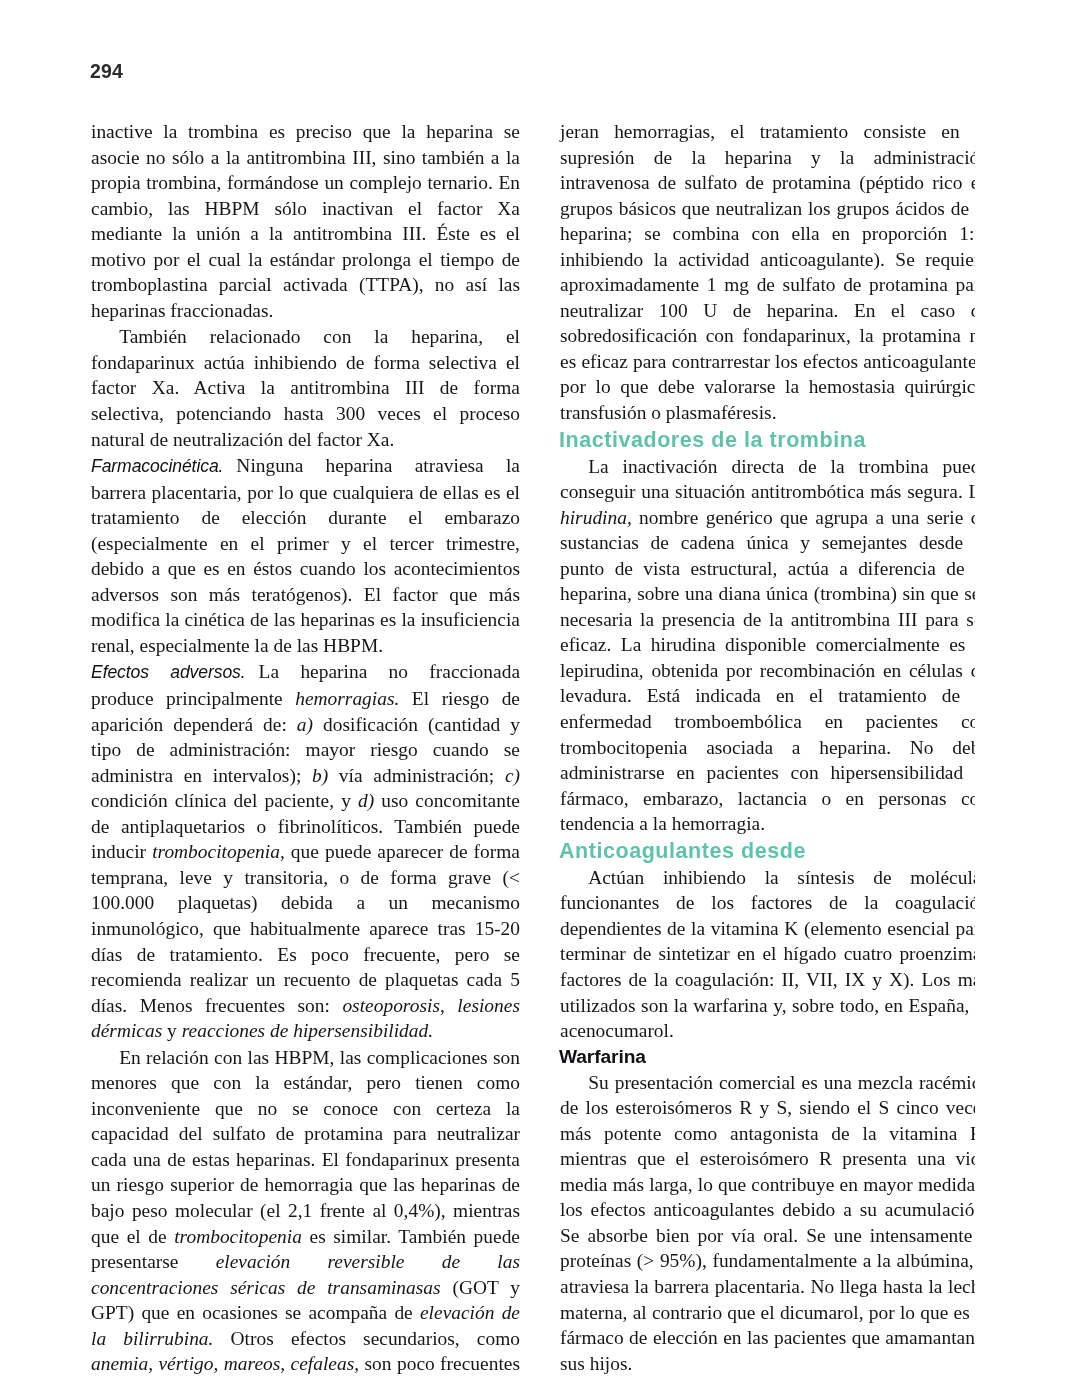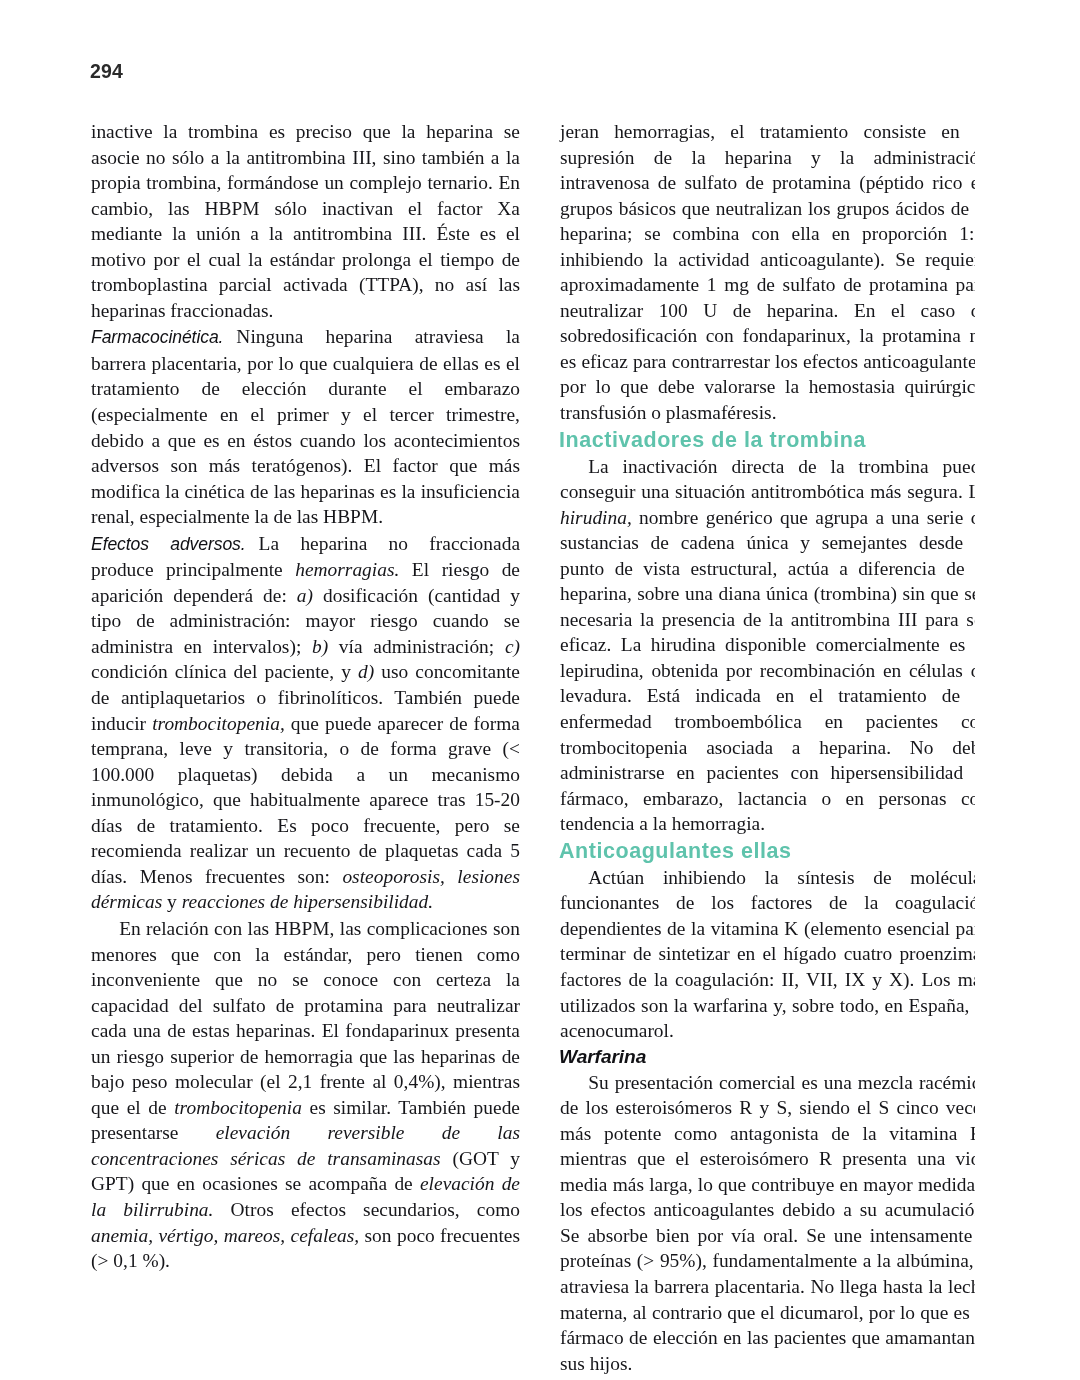--- a/index.html
+++ b/index.html
@@ -96,21 +96,20 @@
     font-size: 21.5px;
     line-height: 26px;
     color: #5fc3ac;
     letter-spacing: 0.55px;
   }
 
   
   h3.sub {
     margin: 0;
     font-family: "Liberation Sans", sans-serif;
-    font-style: italic;
     font-weight: 700;
     font-size: 19.2px;
     line-height: 24px;
     color: #111115;
     letter-spacing: -0.1px;
   }
   .sp-sect-before   { margin-top: 30px; }
   .sp-sect-after    { margin-top: 16px; }
   .sp-sub-before    { margin-top: 30px; }
   .sp-sub-after     { margin-top: 16px; }
@@ -124,38 +123,39 @@
   <div class="runhead">
     <span class="folio">294</span>
   </div>
 
   <div class="columns">
 
     <div class="col">
 
       <p class="body tight">inactive la trombina es preciso que la heparina se asocie no sólo a la antitrombina III, sino también a la propia trombina, formándose un complejo ternario. En cambio, las HBPM sólo inactivan el factor Xa mediante la unión a la antitrombina III. Éste es el motivo por el cual la estándar prolonga el tiempo de tromboplastina parcial activada (TTPA), no así las heparinas fraccionadas.</p>
 
+      <p class="body indent">También relacionado con la heparina, el fondaparinux actúa inhibiendo de forma selectiva el factor Xa. Activa la antitrombina III de forma selectiva, potenciando hasta 300 veces el proceso natural de neutralización del factor Xa.</p>
 
       <p class="body tight sp-runin-before"><span class="runin">Farmacocinética.</span><span class="runin-gap"></span><span>Ninguna heparina atraviesa la barrera placentaria, por lo que cualquiera de ellas es el tratamiento de elección durante el embarazo (especialmente en el primer y el tercer trimestre, debido a que es en éstos cuando los acontecimientos adversos son más teratógenos). El factor que más modifica la cinética de las heparinas es la insuficiencia renal, especialmente la de las HBPM.</span></p>
 
       <p class="body tight sp-runin-before"><span class="runin">Efectos adversos.</span><span class="runin-gap"></span><span>La heparina no fraccionada produce principalmente </span><em class="it">hemorragias.</em><span> El riesgo de aparición dependerá de: </span><em class="it">a)</em><span> dosificación (cantidad y tipo de administración: mayor riesgo cuando se administra en intervalos); </span><em class="it">b)</em><span> vía administración; </span><em class="it">c)</em><span> condición clínica del paciente, y </span><em class="it">d)</em><span> uso concomitante de antiplaquetarios o fibrinolíticos. También puede inducir </span><em class="it">trombocitopenia,</em><span> que puede aparecer de forma temprana, leve y transitoria, o de forma grave (&lt; 100.000 plaquetas) debida a un mecanismo inmunológico, que habitualmente aparece tras 15-20 días de tratamiento. Es poco frecuente, pero se recomienda realizar un recuento de plaquetas cada 5 días. Menos frecuentes son: </span><em class="it">osteoporosis, lesiones dérmicas</em><span> y </span><em class="it">reacciones de hipersensibilidad.</em></p>
 
       <p class="body indent"><span>En relación con las HBPM, las complicaciones son menores que con la estándar, pero tienen como inconveniente que no se conoce con certeza la capacidad del sulfato de protamina para neutralizar cada una de estas heparinas. El fondaparinux presenta un riesgo superior de hemorragia que las heparinas de bajo peso molecular (el 2,1 frente al 0,4%), mientras que el de </span><em class="it">trombocitopenia</em><span> es similar. También puede presentarse </span><em class="it">elevación reversible de las concentraciones séricas de transaminasas</em><span> (GOT y GPT) que en ocasiones se acompaña de </span><em class="it">elevación de la bilirrubina.</em><span> Otros efectos secundarios, como </span><em class="it">anemia, vértigo, mareos, cefaleas,</em><span> son poco frecuentes (&gt; 0,1 %).</span></p>
 
     </div>
 
     <div class="col">
 
       <p class="body tight">jeran hemorragias, el tratamiento consiste en la supresión de la heparina y la administración intravenosa de sulfato de protamina (péptido rico en grupos básicos que neutralizan los grupos ácidos de la heparina; se combina con ella en proporción 1:1, inhibiendo la actividad anticoagulante). Se requiere aproximadamente 1 mg de sulfato de protamina para neutralizar 100 U de heparina. En el caso de sobredosificación con fondaparinux, la protamina no es eficaz para contrarrestar los efectos anticoagulantes, por lo que debe valorarse la hemostasia quirúrgica, transfusión o plasmaféresis.</p>
 
       <h2 class="sect sp-sect-before">Inactivadores de la trombina</h2>
 
       <p class="body indent sp-sect-after"><span>La inactivación directa de la trombina puede conseguir una situación antitrombótica más segura. La </span><em class="it">hirudina,</em><span> nombre genérico que agrupa a una serie de sustancias de cadena única y semejantes desde el punto de vista estructural, actúa a diferencia de la heparina, sobre una diana única (trombina) sin que sea necesaria la presencia de la antitrombina III para ser eficaz. La hirudina disponible comercialmente es la lepirudina, obtenida por recombinación en células de levadura. Está indicada en el tratamiento de la enfermedad tromboembólica en pacientes con trombocitopenia asociada a heparina. No debe administrarse en pacientes con hipersensibilidad al fármaco, embarazo, lactancia o en personas con tendencia a la hemorragia.</span></p>
 
-      <h2 class="sect sp-sect-before">Anticoagulantes ellas</h2>
+      <h2 class="sect sp-sect-before">Anticoagulantes desde</h2>
 
       <p class="body indent sp-sect-after">Actúan inhibiendo la síntesis de moléculas funcionantes de los factores de la coagulación dependientes de la vitamina K (elemento esencial para terminar de sintetizar en el hígado cuatro proenzimas factores de la coagulación: II, VII, IX y X). Los más utilizados son la warfarina y, sobre todo, en España, el acenocumarol.</p>
 
       <h3 class="sub sp-sub-before">Warfarina</h3>
 
       <p class="body indent sp-sub-after">Su presentación comercial es una mezcla racémica de los esteroisómeros R y S, siendo el S cinco veces más potente como antagonista de la vitamina K, mientras que el esteroisómero R presenta una vida media más larga, lo que contribuye en mayor medida a los efectos anticoagulantes debido a su acumulación. Se absorbe bien por vía oral. Se une intensamente a proteínas (&gt; 95%), fundamentalmente a la albúmina, y atraviesa la barrera placentaria. No llega hasta la leche materna, al contrario que el dicumarol, por lo que es el fármaco de elección en las pacientes que amamantan a sus hijos.</p>
 
       <h3 class="sub sp-sub-before">Acenocumarol</h3>
 
       <p class="body tight sp-sub-after"><span class="runin">Farmacocinética.</span><span class="runin-gap"></span><span>Presenta buena absorción oral, aunque inferior a la de la warfarina. Al igual que aquélla, se elimina principalmente por metabolización. Su semivida es inferior a la de la warfarina y tiene como ventaja la</span></p>

